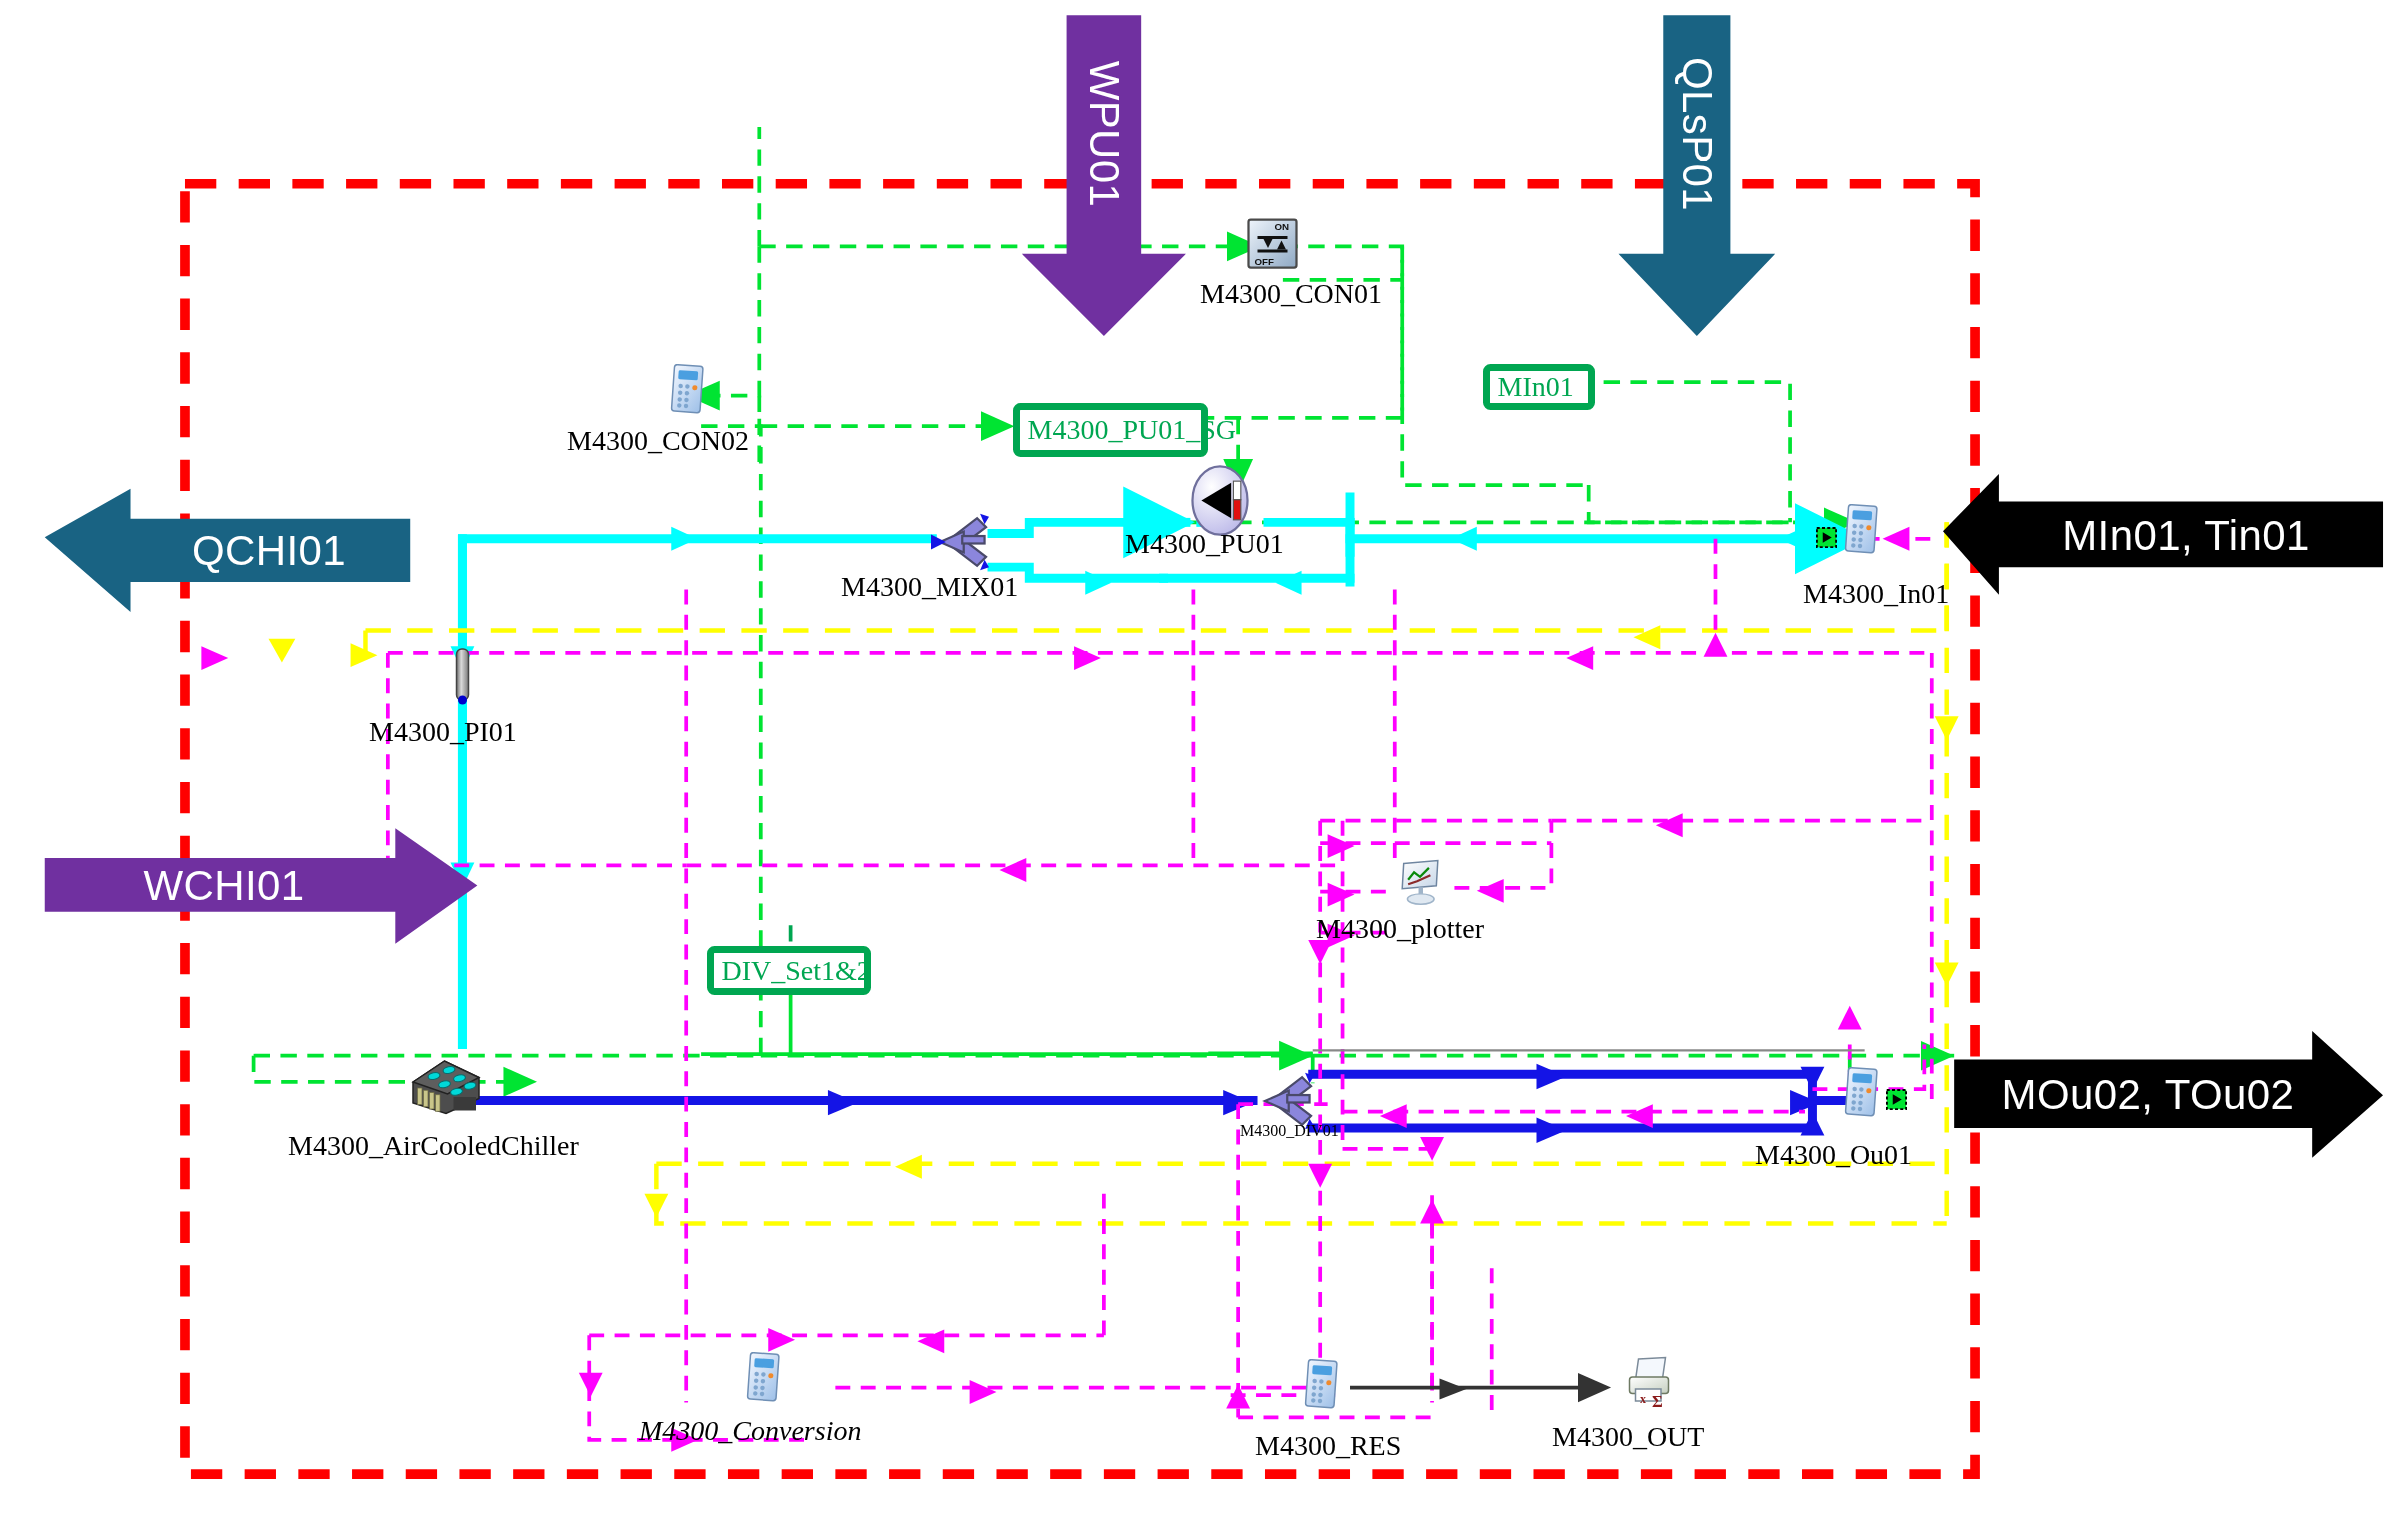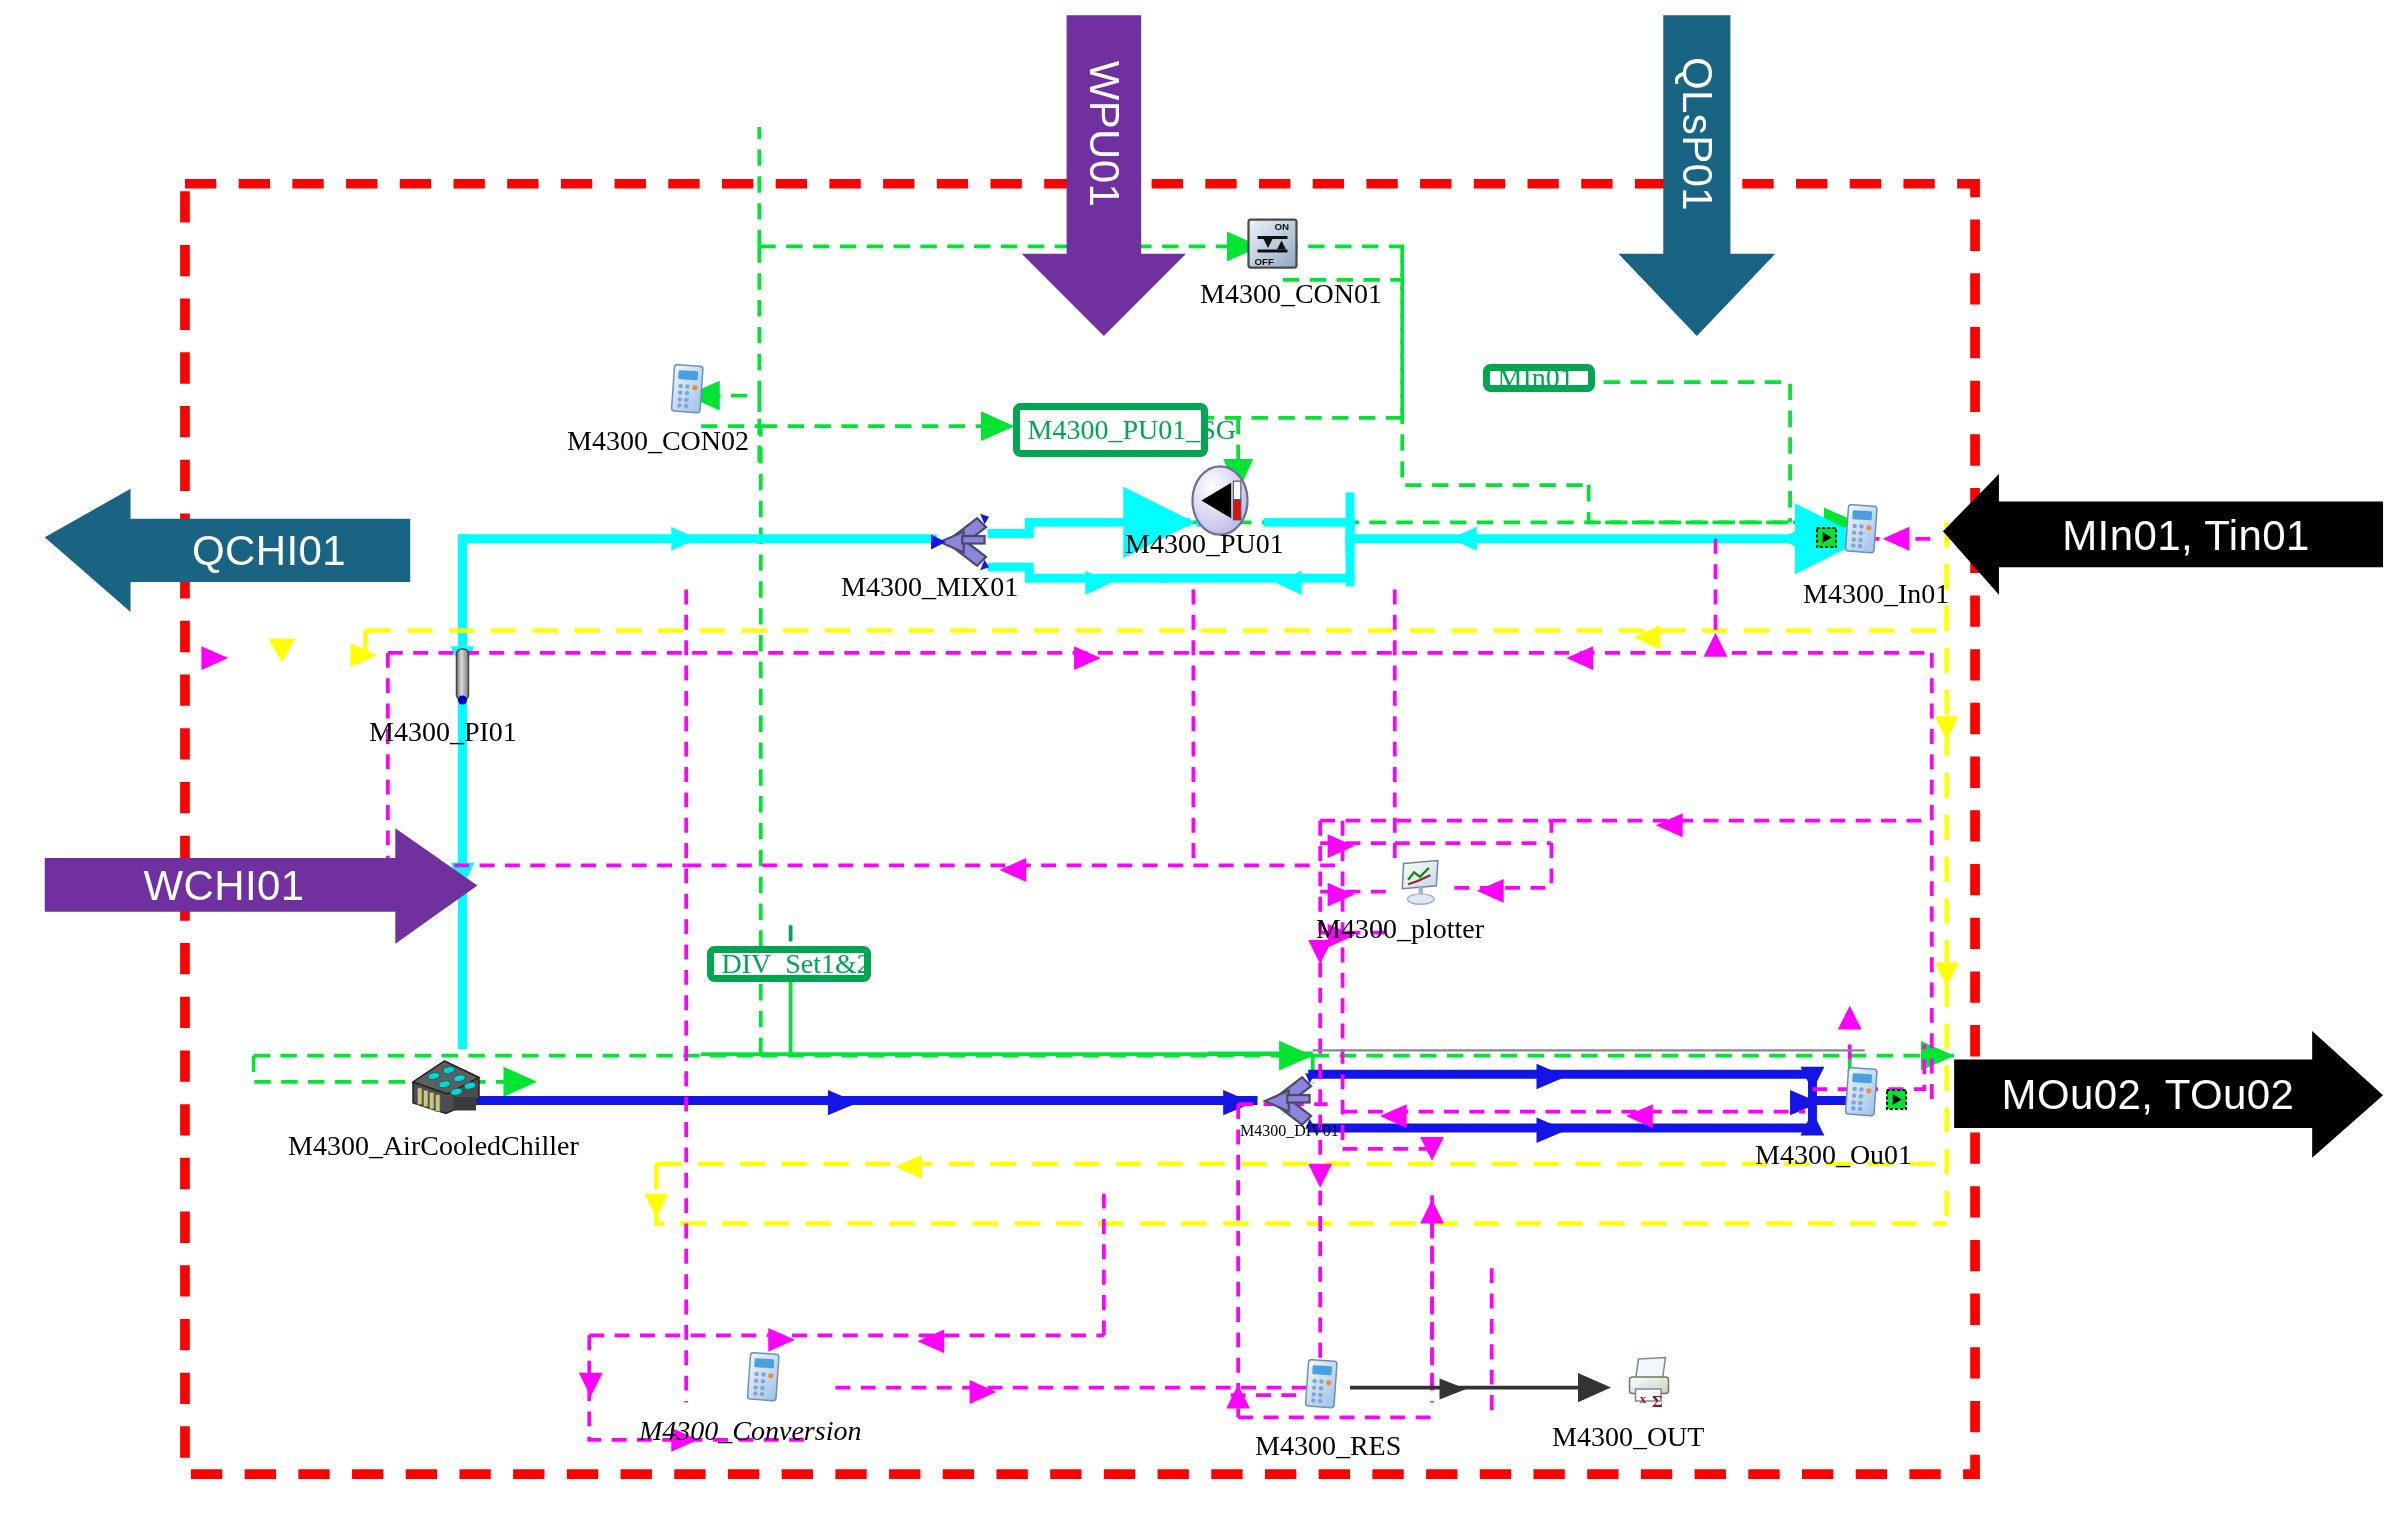--- a/index.html
+++ b/index.html
@@ -257,24 +257,24 @@
   <div class="arrowtxt vtxt" style="left:1104px;top:134px;transform:translate(-50%,-50%) rotate(90deg);">WPU01</div>
   <div class="arrowtxt vtxt" style="left:1697px;top:134px;transform:translate(-50%,-50%) rotate(90deg);">QLsP01</div>
   <div class="arrowtxt" style="left:269px;top:551px;transform:translate(-50%,-50%);">QCHI01</div>
   <div class="arrowtxt" style="left:224px;top:886px;transform:translate(-50%,-50%);">WCHI01</div>
   <div class="arrowtxt" style="left:2186px;top:536px;transform:translate(-50%,-50%);">MIn01, Tin01</div>
   <div class="arrowtxt" style="left:2148px;top:1095px;transform:translate(-50%,-50%);">MOu02, TOu02</div>
 
   <div class="gbox" style="left:1013px;top:403px;width:195px;height:54px;">
     <span>M4300_PU01_SG</span>
   </div>
-  <div class="gbox" style="left:1483px;top:364px;width:112px;height:28px;">
+  <div class="gbox" style="left:1483px;top:364px;width:112px;height:46px;">
     <span>MIn01</span>
   </div>
-  <div class="gbox" style="left:707px;top:946px;width:164px;height:36px;">
+  <div class="gbox" style="left:707px;top:946px;width:164px;height:49px;">
     <span>DIV_Set1&amp;2</span>
   </div>
 
   <div class="icon" style="left:1247px;top:218px;width:51px;height:51px;">
     <svg width="51" height="51" viewBox="0 0 68 68">
       <defs>
           <linearGradient id="gON" x1="0" y1="0" x2="1" y2="1">
         <stop offset="0" stop-color="#eef4fb"></stop>
             <stop offset="1" stop-color="#8fa9c4"></stop>
           </linearGradient>

